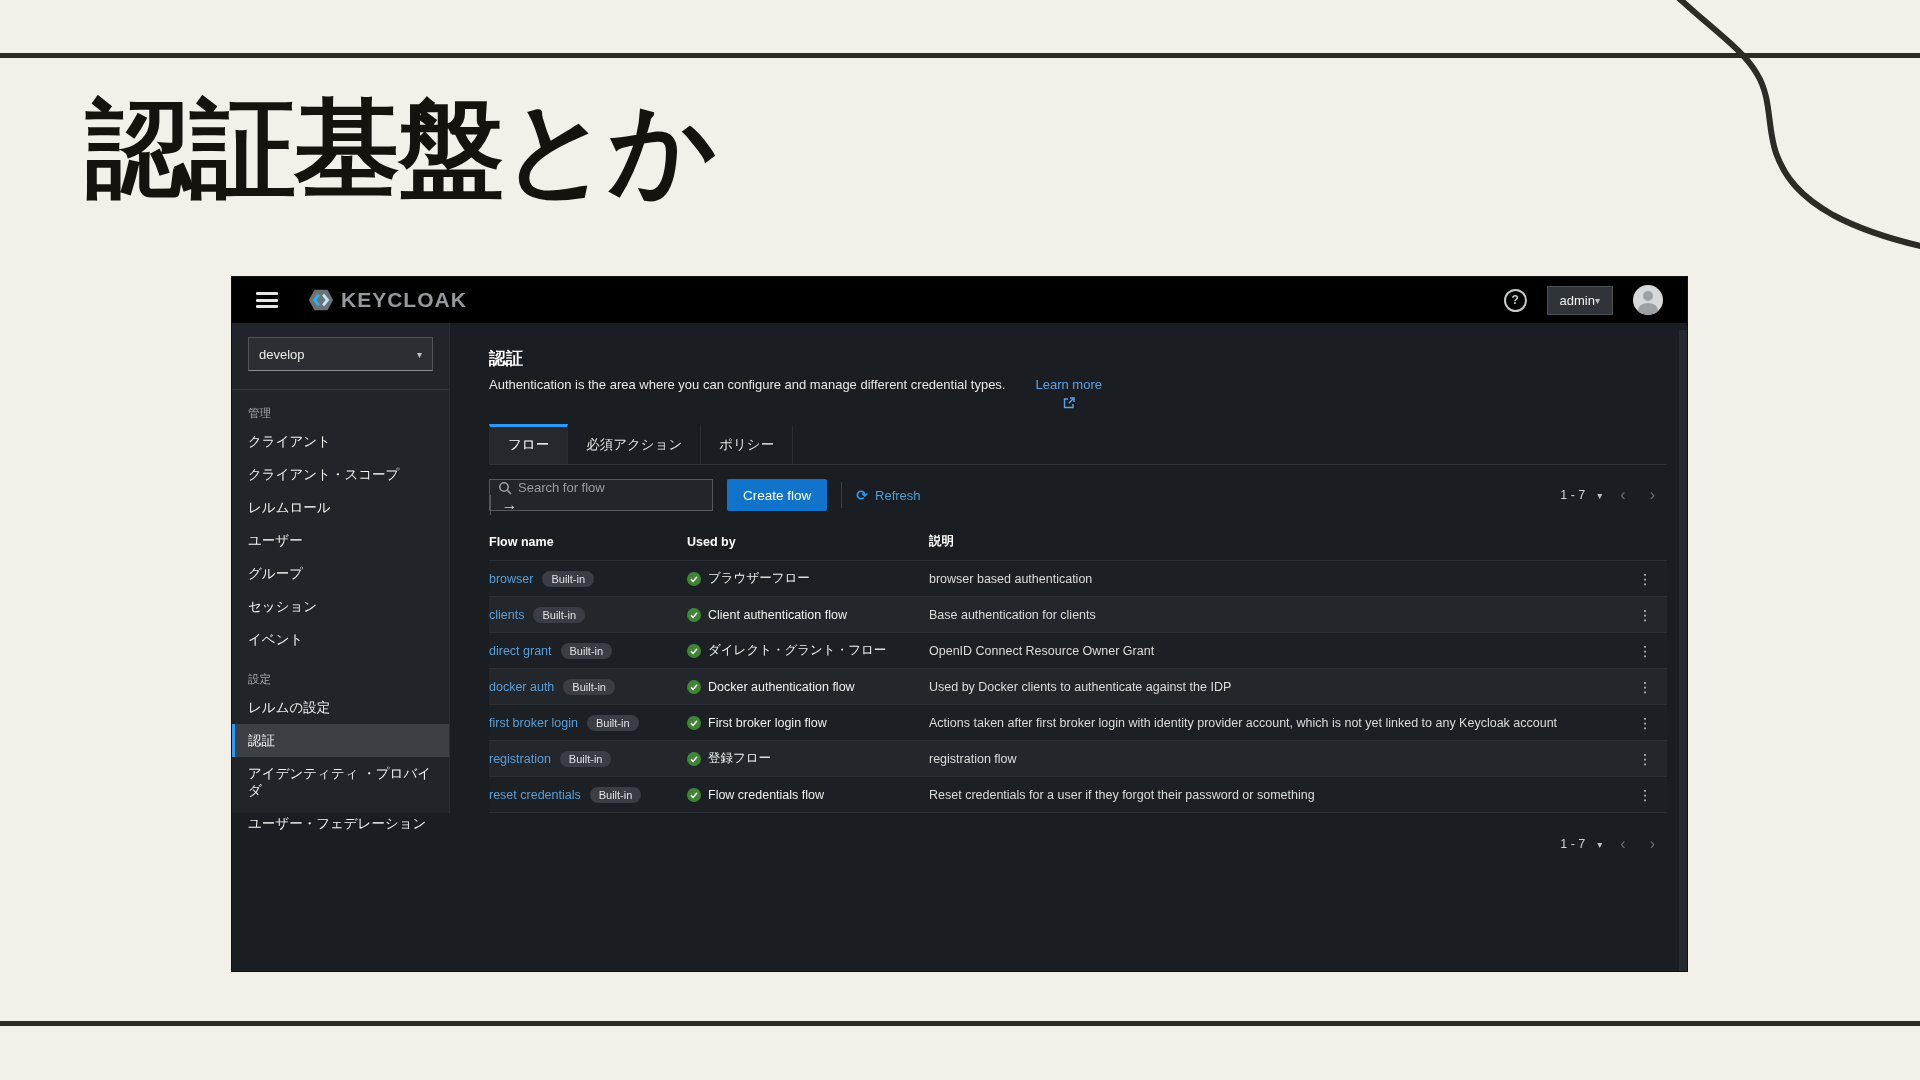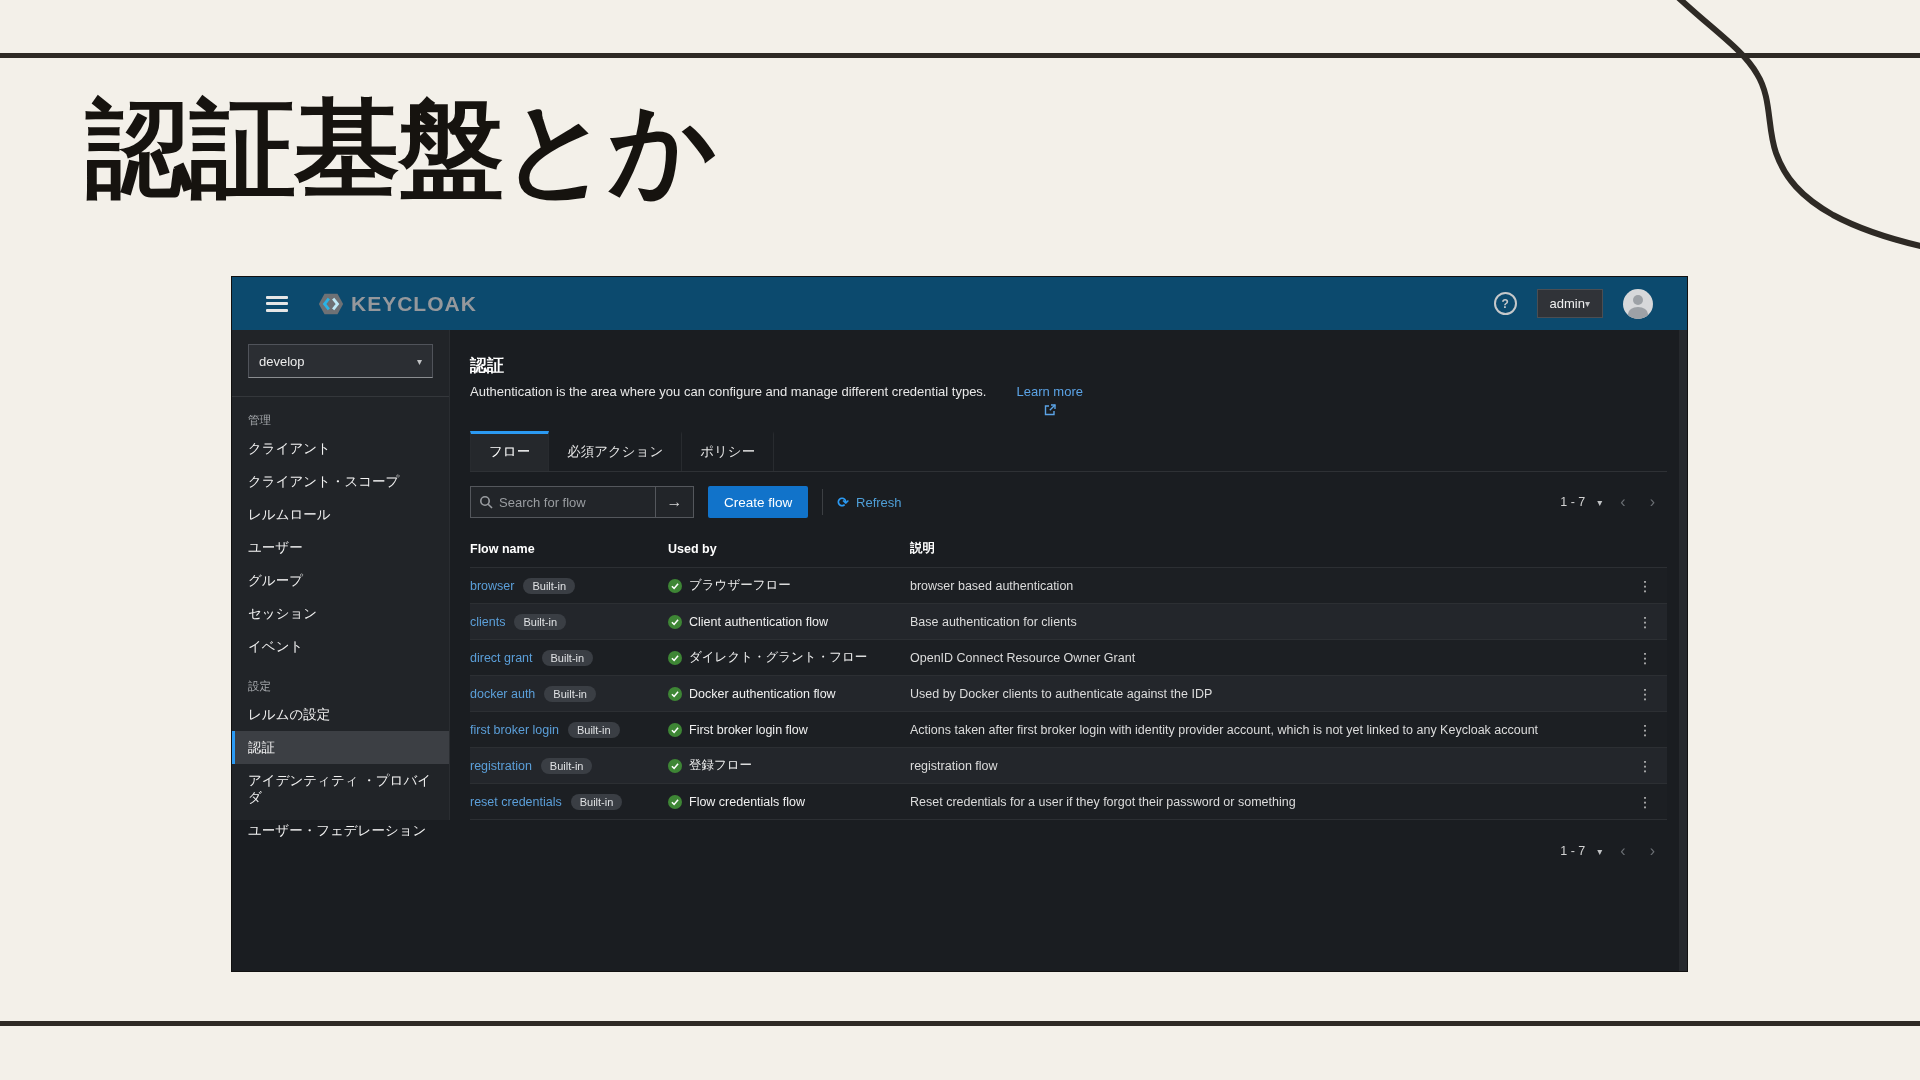--- a/index.html
+++ b/index.html
@@ -6,54 +6,54 @@
   body{font-family:"Liberation Sans","DejaVu Sans",sans-serif;}
   .slide{position:relative;width:1920px;height:1080px;background:#f3f0e9;overflow:hidden;}
   .hline{position:absolute;left:0;width:1920px;height:5px;background:#2e2a25;}
   .hline.top{top:53px;}
   .hline.bottom{top:1021px;}
   .squiggle{position:absolute;top:0;right:0;pointer-events:none;}
   .slide-title{position:absolute;left:86px;top:78px;margin:0;font-size:106px;font-weight:700;letter-spacing:-2px;color:#16130f;}
 
   
   .kc-window{position:absolute;left:232px;top:277px;width:1455px;height:694px;background:#1a1d21;color:#fff;font-size:13px;box-shadow:0 0 0 1px #111;}
-  .kc-header{height:53px;background:#0c4a6e;display:flex;align-items:center;padding:0 34px;}
+  .kc-header{height:46px;background:#000000;display:flex;align-items:center;padding:0 24px;}
   .hamburger{width:22px;height:16px;display:flex;flex-direction:column;justify-content:space-between;cursor:pointer;margin-right:30px;}
   .hamburger i{display:block;height:3px;background:#e6e6e6;border-radius:1px;}
   .brand{display:flex;align-items:center;gap:7px;cursor:pointer;}
   .brand-text{color:#95989c;font-weight:700;font-size:21px;letter-spacing:1px;}
   .header-right{margin-left:auto;display:flex;align-items:center;gap:20px;}
   .help-icon{width:19px;height:19px;border:2px solid #c6c8ca;border-radius:50%;color:#c6c8ca;font-size:12px;font-weight:700;display:flex;align-items:center;justify-content:center;cursor:pointer;}
   .user-dropdown{background:#303338;border:1px solid #4b4e53;padding:6px 12px;display:flex;align-items:center;font-size:13px;color:#f0f0f0;cursor:pointer;}
   .caret{color:#c0c2c4;font-size:10px;}
   .avatar{width:30px;height:30px;border-radius:50%;background:#d7d8da;position:relative;overflow:hidden;cursor:pointer;}
   .avatar .head{position:absolute;top:6px;left:10px;width:10px;height:10px;border-radius:50%;background:#9da1a6;}
   .avatar .torso{position:absolute;top:18px;left:5px;width:20px;height:14px;border-radius:50% 50% 0 0;background:#9da1a6;}
 
-  .kc-body{display:flex;height:490px;}
+  .kc-body{display:flex;height:490px;gap:19px;}
   
   .sidebar{width:218px;background:#212428;border-right:1px solid #2a2d31;box-sizing:border-box;flex:none;}
   .realm-area{padding:14px 16px 18px;border-bottom:1px solid #34373b;}
   .realm-select{height:32px;border:1px solid #50535a;border-bottom-color:#8a8d90;background:#2b2e33;color:#ececec;display:flex;align-items:center;justify-content:space-between;padding:0 10px;font-size:13px;cursor:pointer;}
   .side-section-label{color:#a6a9ad;font-size:11.5px;padding:16px 16px 4px;}
   .side-item{color:#f2f2f2;font-size:13.5px;padding:8px 16px;line-height:17px;cursor:pointer;border-left:3px solid transparent;padding-left:13px;}
   .side-item.active{background:#3c3f44;border-left-color:#2b9af3;}
 
   
   .content{flex:1;padding:24px 20px 0 20px;position:relative;box-sizing:border-box;}
   .page-title{margin:0;font-size:17px;font-weight:700;color:#fff;}
   .subtitle{margin:7px 0 0;font-size:13px;color:#e8e8e8;}
   .learn-more{color:#5ba3e6;text-decoration:none;margin-left:30px;cursor:pointer;display:inline-flex;align-items:center;gap:5px;flex-direction:column;}
   .tabs{display:flex;margin-top:15px;border-bottom:1px solid #2e3135;}
   .tab{padding:9px 18px 10px;font-size:13.5px;color:#e5e5e5;border-right:1px solid #282b2f;border-top:3px solid transparent;cursor:pointer;}
   .tab:first-child{border-left:1px solid #282b2f;}
   .tab.active{background:#25282c;color:#fff;border-top-color:#2b9af3;}
 
   .toolbar{display:flex;align-items:center;margin-top:14px;gap:14px;}
-  .search-group{display:flex;align-items:stretch;border:1px solid #54575c;height:32px;width:224px;background:#222529;box-sizing:border-box;}
+  .search-group{display:flex;align-items:stretch;border:1px solid #54575c;height:32px;width:224px;background:#222529;box-sizing:border-box;flex-direction:column;}
   .search-box{position:relative;flex:1;display:flex;align-items:center;}
   .search-box svg{position:absolute;left:8px;}
   .search-input{flex:1;background:transparent;border:0;outline:none;color:#ddd;font-size:13px;padding:0 6px 0 28px;width:100%;box-sizing:border-box;font-family:inherit;}
   .search-input::placeholder{color:#9a9da1;}
   .arrow-btn{width:38px;border:none;border-left:1px solid #54575c;background:transparent;color:#d6d6d6;font-size:16px;cursor:pointer;}
   .create-btn{background:#1173ca;border:none;border-radius:2px;color:#fff;height:32px;padding:0 16px;font-size:13.5px;cursor:pointer;font-family:inherit;}
   .toolbar-divider{width:1px;height:26px;background:#3c3f43;}
   .refresh-link{display:flex;align-items:center;gap:7px;color:#4f9fd8;font-size:13px;text-decoration:none;cursor:pointer;}
   .refresh-glyph{font-size:14px;color:#2b9af3;font-weight:700;}
   .pager{margin-left:auto;display:flex;align-items:center;gap:12px;color:#d2d2d2;font-size:12.5px;margin-right:6px;}

